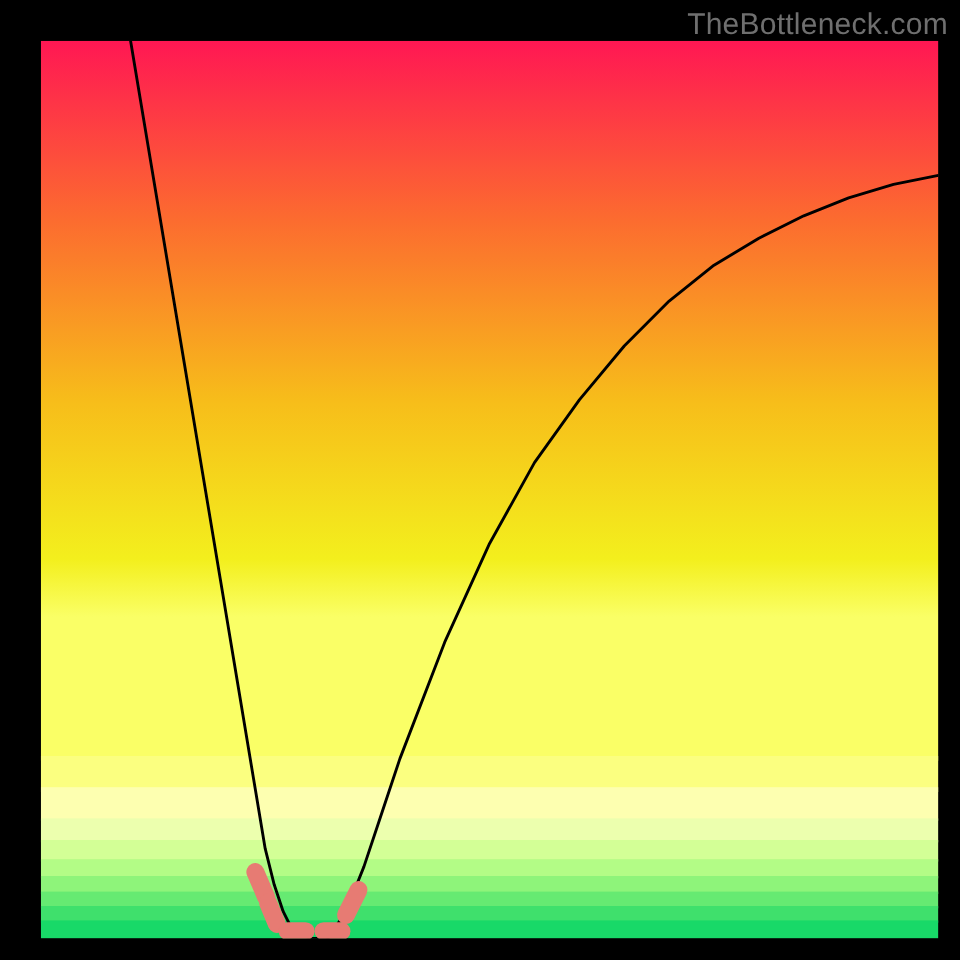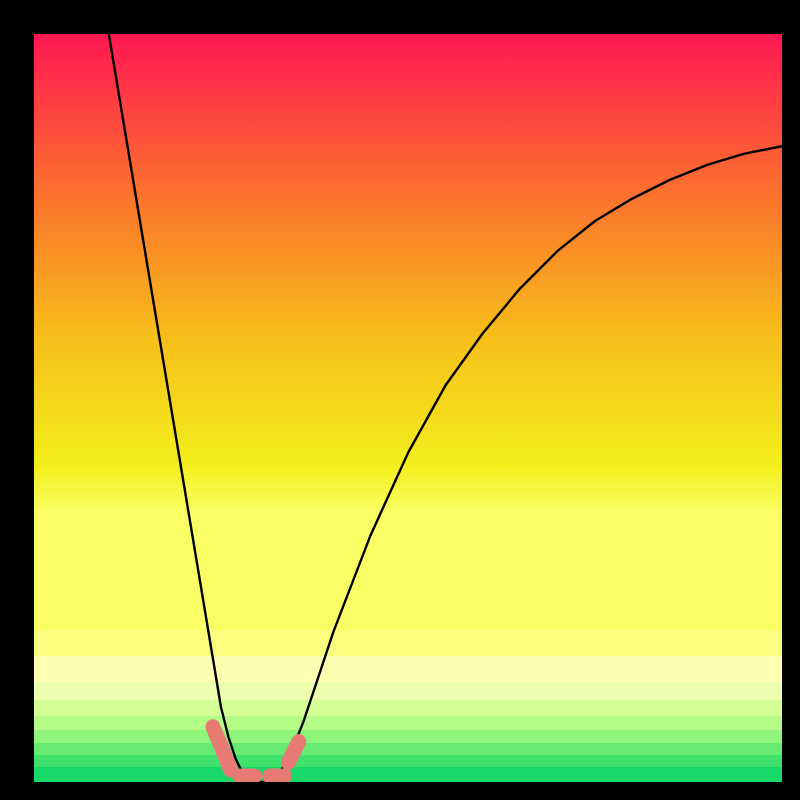--- a/index.html
+++ b/index.html
@@ -120,13 +120,14 @@
         <line x1="23.9" y1="92.6" x2="25.1" y2="95.4"></line>
         <line x1="25.3" y1="96.0" x2="26.3" y2="98.4"></line>
         <line x1="27.5" y1="99.2" x2="29.5" y2="99.2"></line>
         <line x1="31.5" y1="99.2" x2="33.5" y2="99.2"></line>
         <line x1="34.0" y1="97.4" x2="35.4" y2="94.6"></line>
       </g>
     </svg>
 
   </div>
 
+  <div class="watermark">TheBottleneck.com</div>
 </div>
 
 </body></html>

